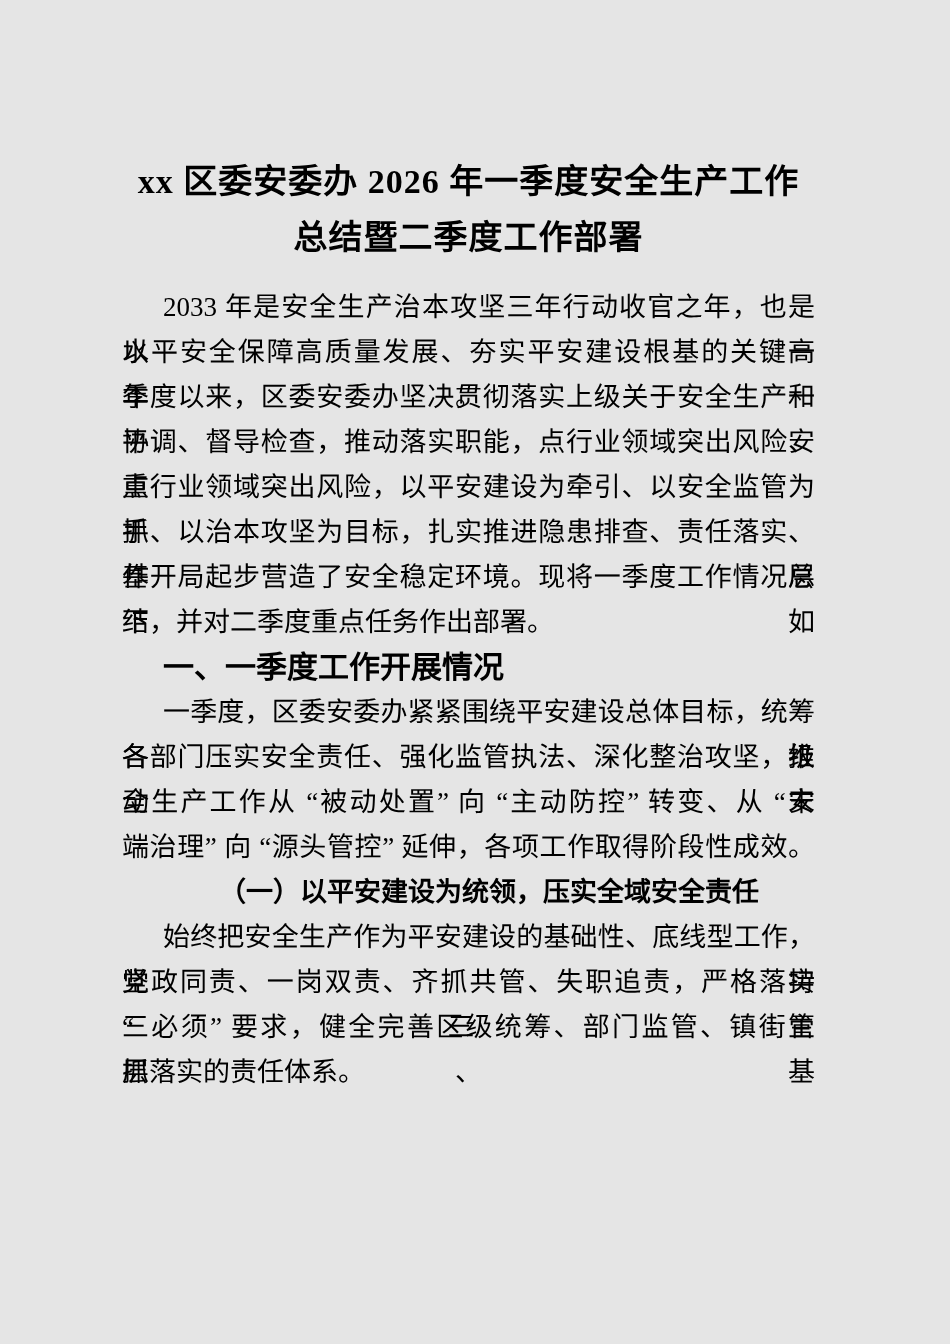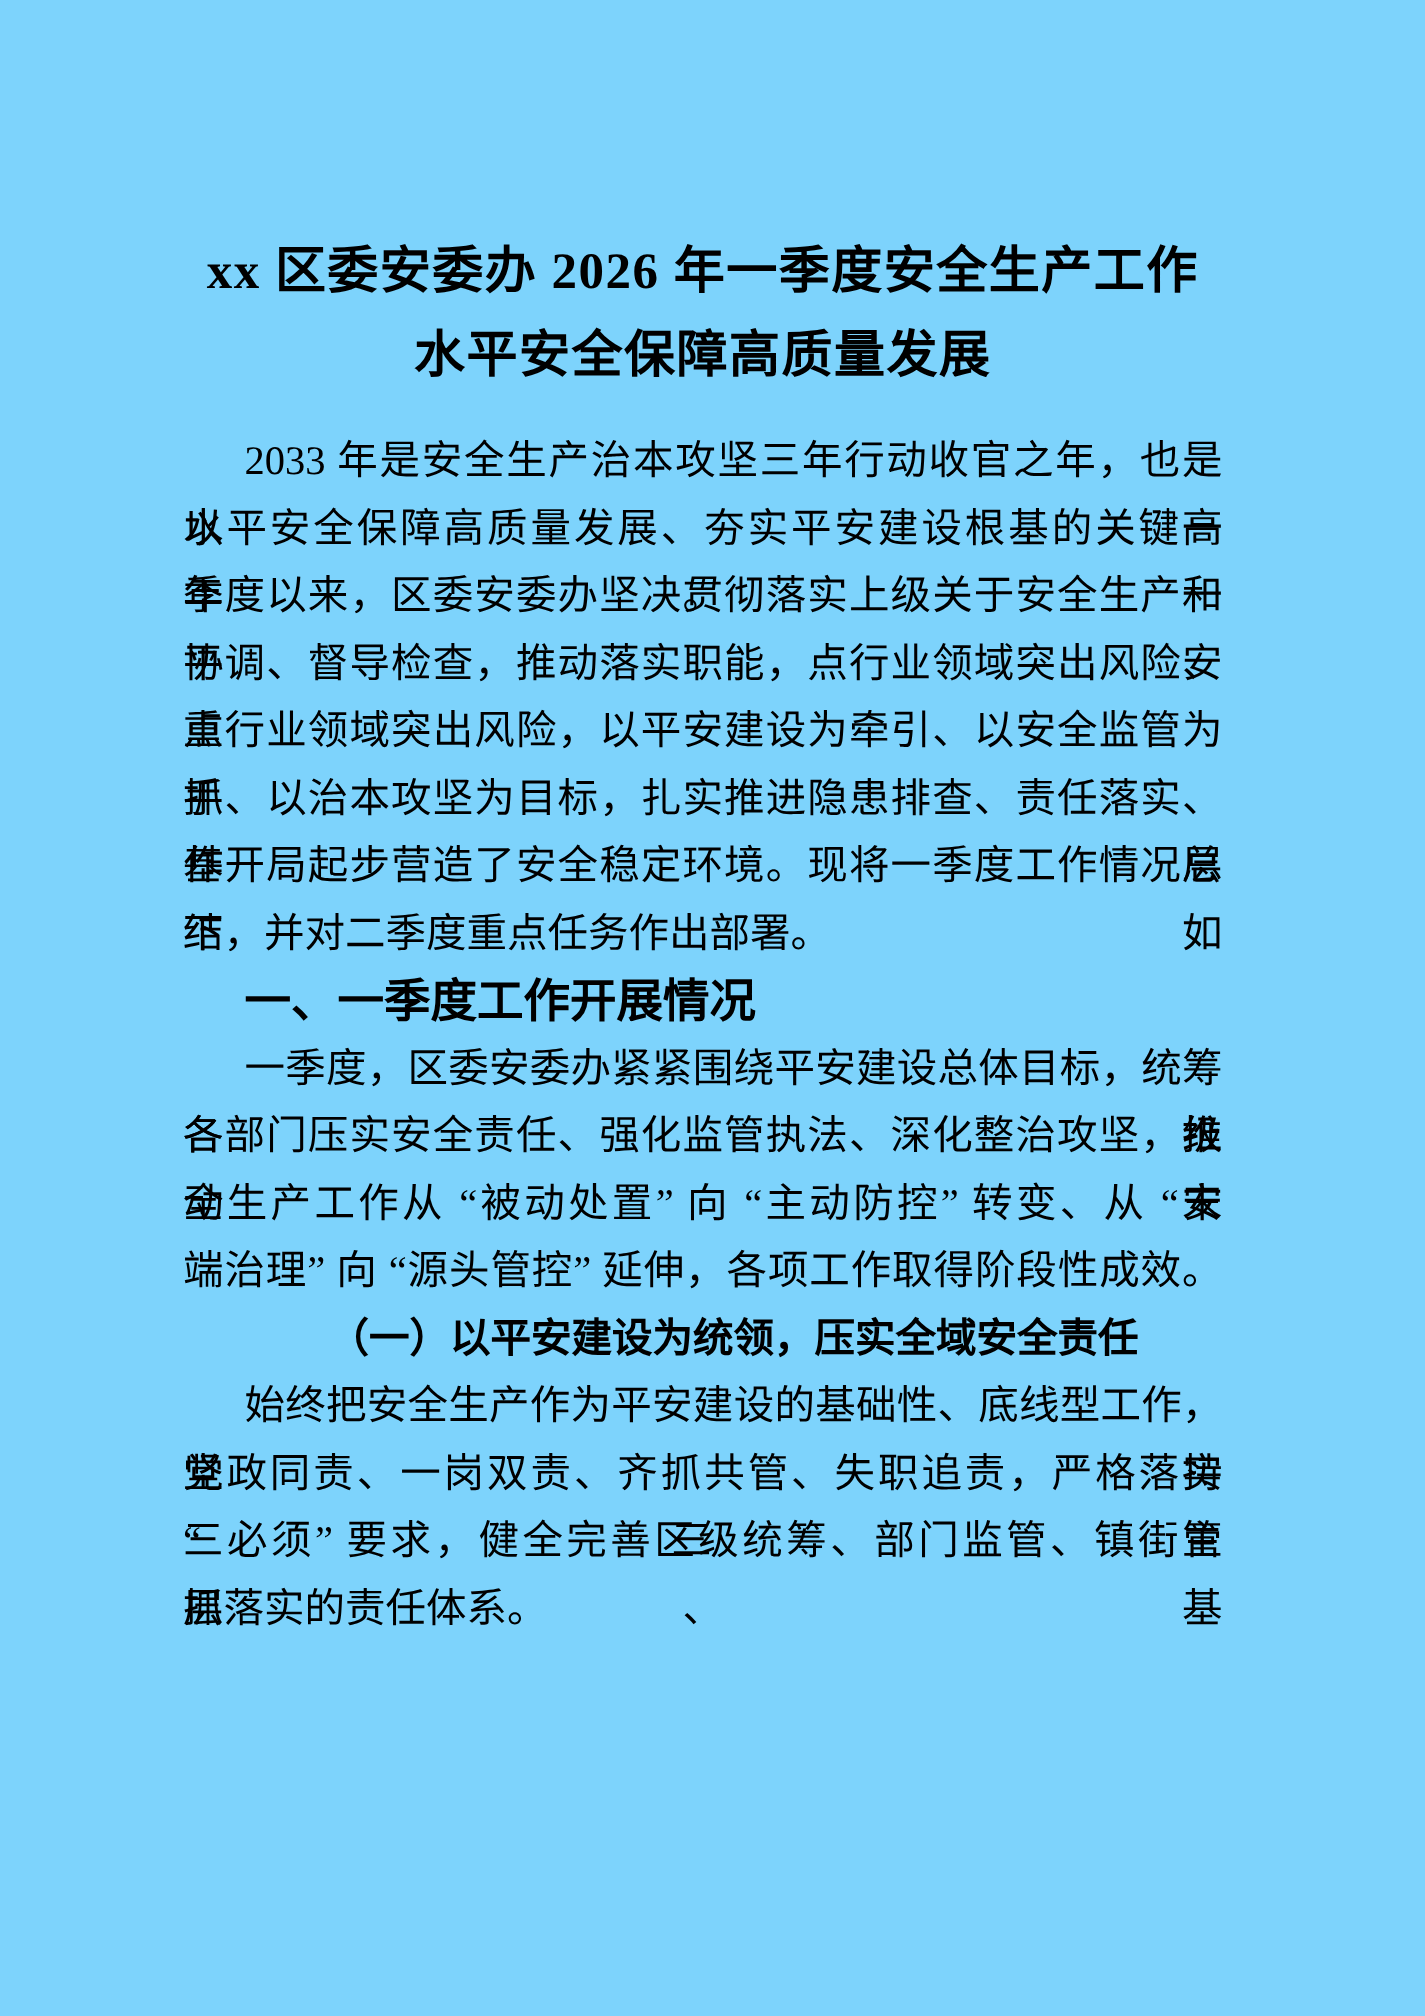--- a/index.html
+++ b/index.html
@@ -4,21 +4,21 @@
 <style>
   html, body {
     margin: 0;
     padding: 0;
     background: #ffffff;
   }
   .page {
     position: relative;
     width: 950px;
     height: 1344px;
-    background: #7dd3fc;
+    background: #e5e5e5;
     overflow: hidden;
     font-family: "Liberation Serif", "DejaVu Serif", serif;
     color: #000000;
   }
   .content {
     position: absolute;
     left: 122px;
     top: 0;
     width: 693px;
     padding-top: 154px;
@@ -64,21 +64,21 @@
   }
 </style>
 </head>
 <body>
 
 <div class="page">
   <div class="content">
 
     <div class="title">
       <div class="title-ln">xx 区委安委办 2026 年一季度安全生产工作</div>
-      <div class="title-ln">水平安全保障高质量发展</div>
+      <div class="title-ln">总结暨二季度工作部署</div>
     </div>
 
     <div class="para p-first">
       <div class="ln j ind">2033 年是安全生产治本攻坚三年行动收官之年，也是以高</div>
       <div class="ln j">水平安全保障高质量发展、夯实平安建设根基的关键一年。一</div>
       <div class="ln j">季度以来，区委安委办坚决贯彻落实上级关于安全生产和平安</div>
       <div class="ln j">协调、督导检查，推动落实职能，点行业领域突出风险、重</div>
       <div class="ln j">点行业领域突出风险，以平安建设为牵引、以安全监管为抓</div>
       <div class="ln j">手、以治本攻坚为目标，扎实推进隐患排查、责任落实、基层</div>
       <div class="ln j">作开局起步营造了安全稳定环境。现将一季度工作情况总结如</div>

